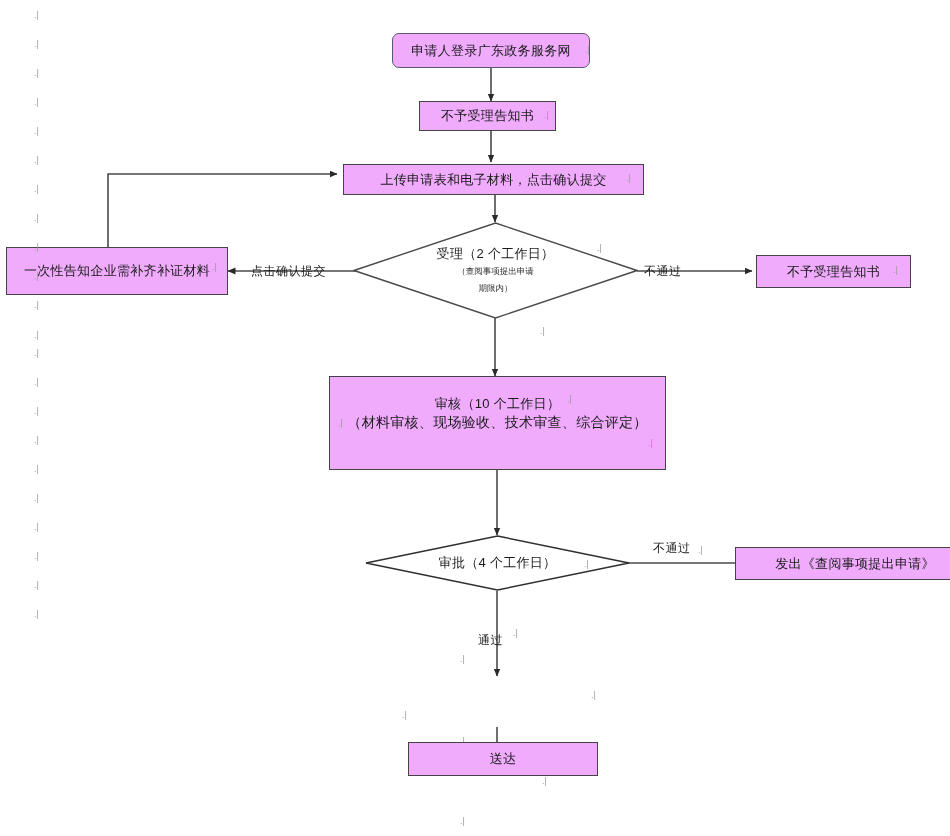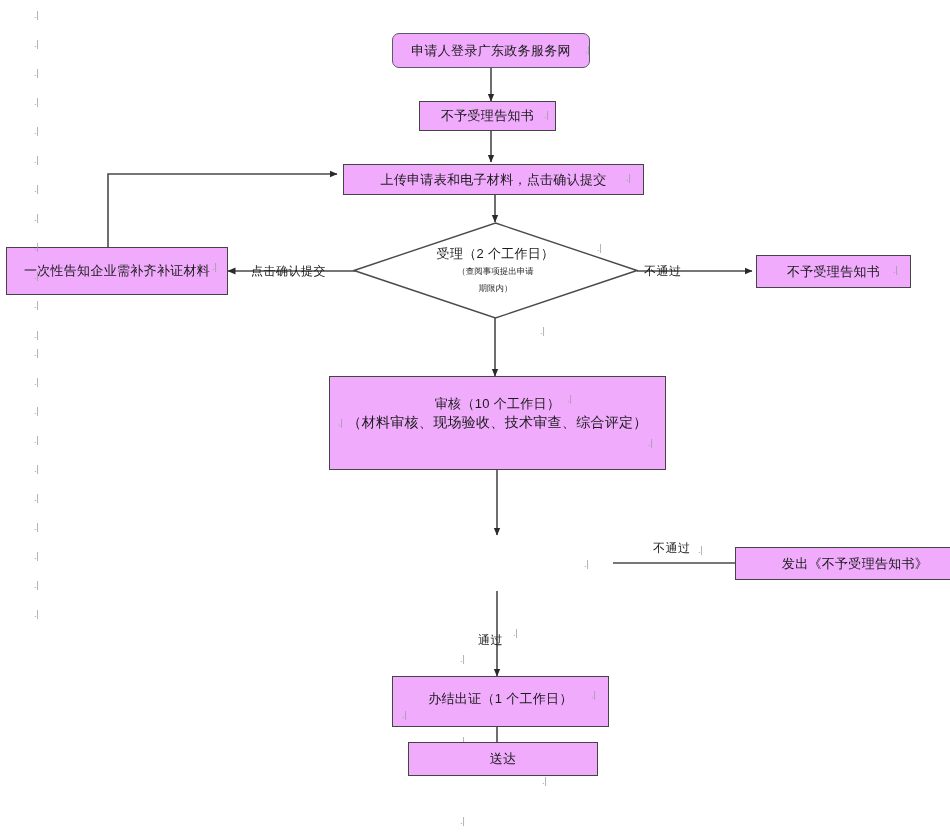--- a/index.html
+++ b/index.html
@@ -175,36 +175,41 @@
   <span class="tail-mark" style="left:893px; top:265px;">.|</span>
 
   <div class="node" style="left:329px; top:376px; width:337px; height:94px; justify-content:flex-start; padding-top:18px;">
     <span>审核（10 个工作日）</span>
     <span class="line2">（材料审核、现场验收、技术审查、综合评定）</span>
   </div>
   <span class="tail-mark" style="left:567px; top:394px;">.|</span>
   <span class="tail-mark" style="left:338px; top:418px;">.|</span>
   <span class="tail-mark" style="left:648px; top:438px;">.|</span>
 
+  <div class="diamond-wrap" style="left:365px; top:535px; width:265px; height:56px;">
+    <svg width="265" height="56" viewBox="0 0 265 56">
+      <polygon points="132.5,1 264,28 132.5,55 1,28" fill="#ffffff" stroke="#2f2f2f" stroke-width="1.5"></polygon>
+    </svg>
+    <div class="diamond-text">
+      <span>审批（4 个工作日）</span>
+    </div>
+  </div>
   <span class="tail-mark" style="left:584px; top:559px;">.|</span>
 
   <div class="edge-label" style="left:653px; top:540px;">不通过</div>
   <span class="tail-mark" style="left:698px; top:545px;">.|</span>
 
   <div class="node" style="left:735px; top:547px; width:240px; height:33px;">
-    <span>发出《不予受理告知书》</span>
+    <span>发出《查阅事项提出申请》</span>
   </div>
 
   <div class="edge-label" style="left:478px; top:623px;margin-top:9px;">通过</div>
   <span class="tail-mark" style="left:513px; top:628px;">.|</span>
   <span class="tail-mark" style="left:460px; top:654px;">.|</span>
 
-  <div class="node" style="left:392px; top:676px; width:217px; height:51px; justify-content:flex-start; padding-top:13px;">
-    <span>办结出证（1 个工作日）</span>
-  </div>
   <span class="tail-mark" style="left:591px; top:690px;">.|</span>
   <span class="tail-mark" style="left:402px; top:710px;">.|</span>
   <span class="tail-mark" style="left:460px; top:736px;">.|</span>
 
   <div class="node" style="left:408px; top:742px; width:190px; height:34px;">
     <span>送达</span>
   </div>
   <span class="tail-mark" style="left:542px; top:776px;">.|</span>
   <span class="tail-mark" style="left:460px; top:816px;">.|</span>
 

